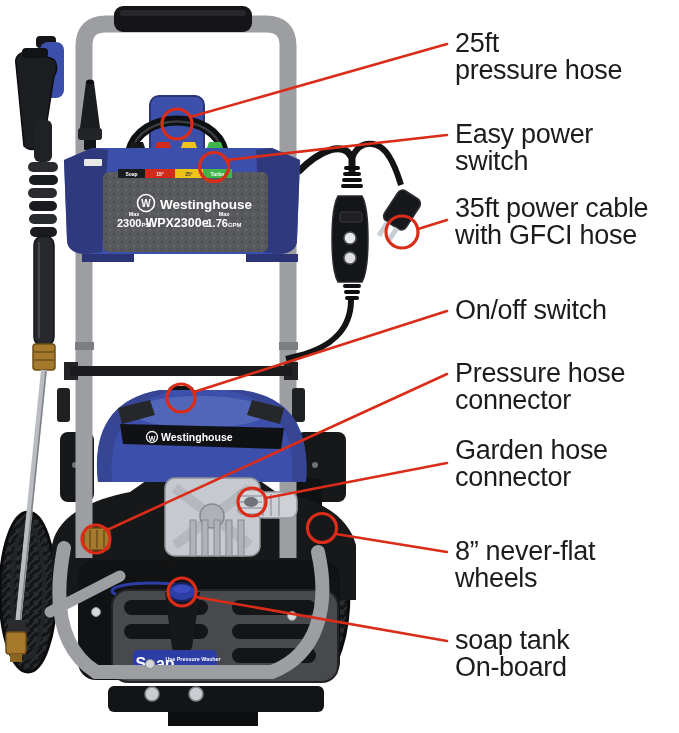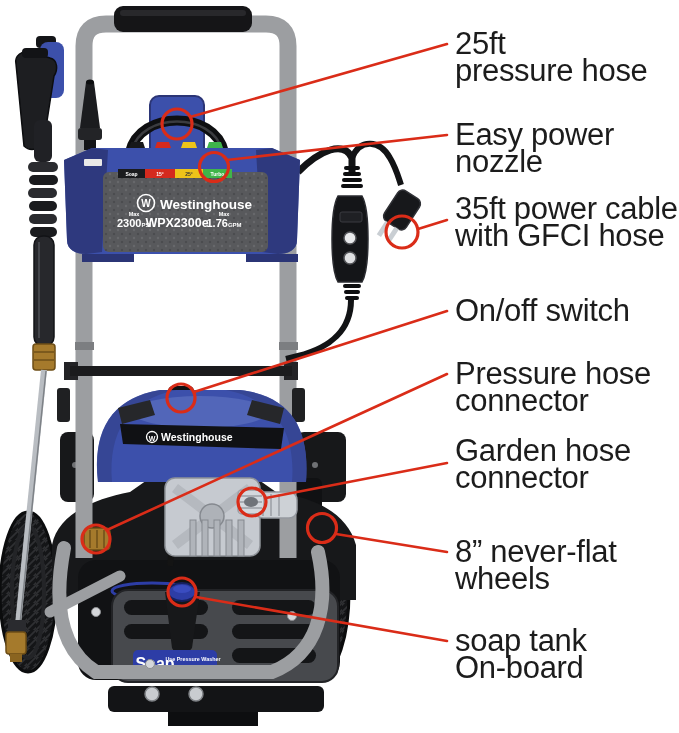--- a/index.html
+++ b/index.html
@@ -1,19 +1,19 @@
 <!DOCTYPE html>
 <html style="--ann: #da2c18; --text: #1c1c1c; --blue: #3c50ab; --blueDark: #2b3576; --blueLight: #6d80c9; --labelBlue: #2d3da6; --mesh: #58595c; --frame: #9c9ea1; --black: #17181a; --metal: #c6cad0; --brass: #a57a2c;"><head>
 <meta charset="utf-8">
 <style>
   html,body{margin:0;padding:0;background:#fff;}
   #stage{position:relative;width:679px;height:733px;background:#fff;overflow:hidden;
          font-family:"Liberation Sans","DejaVu Sans",sans-serif;}
   #machine{position:absolute;left:0;top:0;width:679px;height:733px;}
-  .callout{position:absolute;left:455px;color:var(--text);font-size:31px;line-height:27px;
+  .callout{position:absolute;left:455px;color:var(--text);font-size:27px;line-height:27px;
            letter-spacing:-0.3px;font-weight:400;white-space:nowrap;}
   .ann-line{stroke:var(--ann);stroke-width:2.6;fill:none;stroke-linecap:round;}
   .ann-circle{stroke:var(--ann);stroke-width:3.2;fill:none;}
   svg text{font-family:"Liberation Sans","DejaVu Sans",sans-serif;}
 </style>
 </head>
 <body>
 
 <div id="stage">
 
@@ -264,21 +264,21 @@
     <line class="ann-line" x1="196" y1="597" x2="447" y2="641"></line>
   </g>
 </svg>
 
   <div class="callout" style="top:30px">
     <div>25ft</div>
     <div>pressure hose</div>
   </div>
   <div class="callout" style="top:121px">
     <div>Easy power</div>
-    <div>nozzle</div>
+    <div>switch</div>
   </div>
   <div class="callout" style="top:195px">
     <div>35ft power cable</div>
     <div>with GFCI hose</div>
   </div>
   <div class="callout" style="top:297px">
     <div>On/off switch</div>
   </div>
   <div class="callout" style="top:360px">
     <div>Pressure hose</div>

